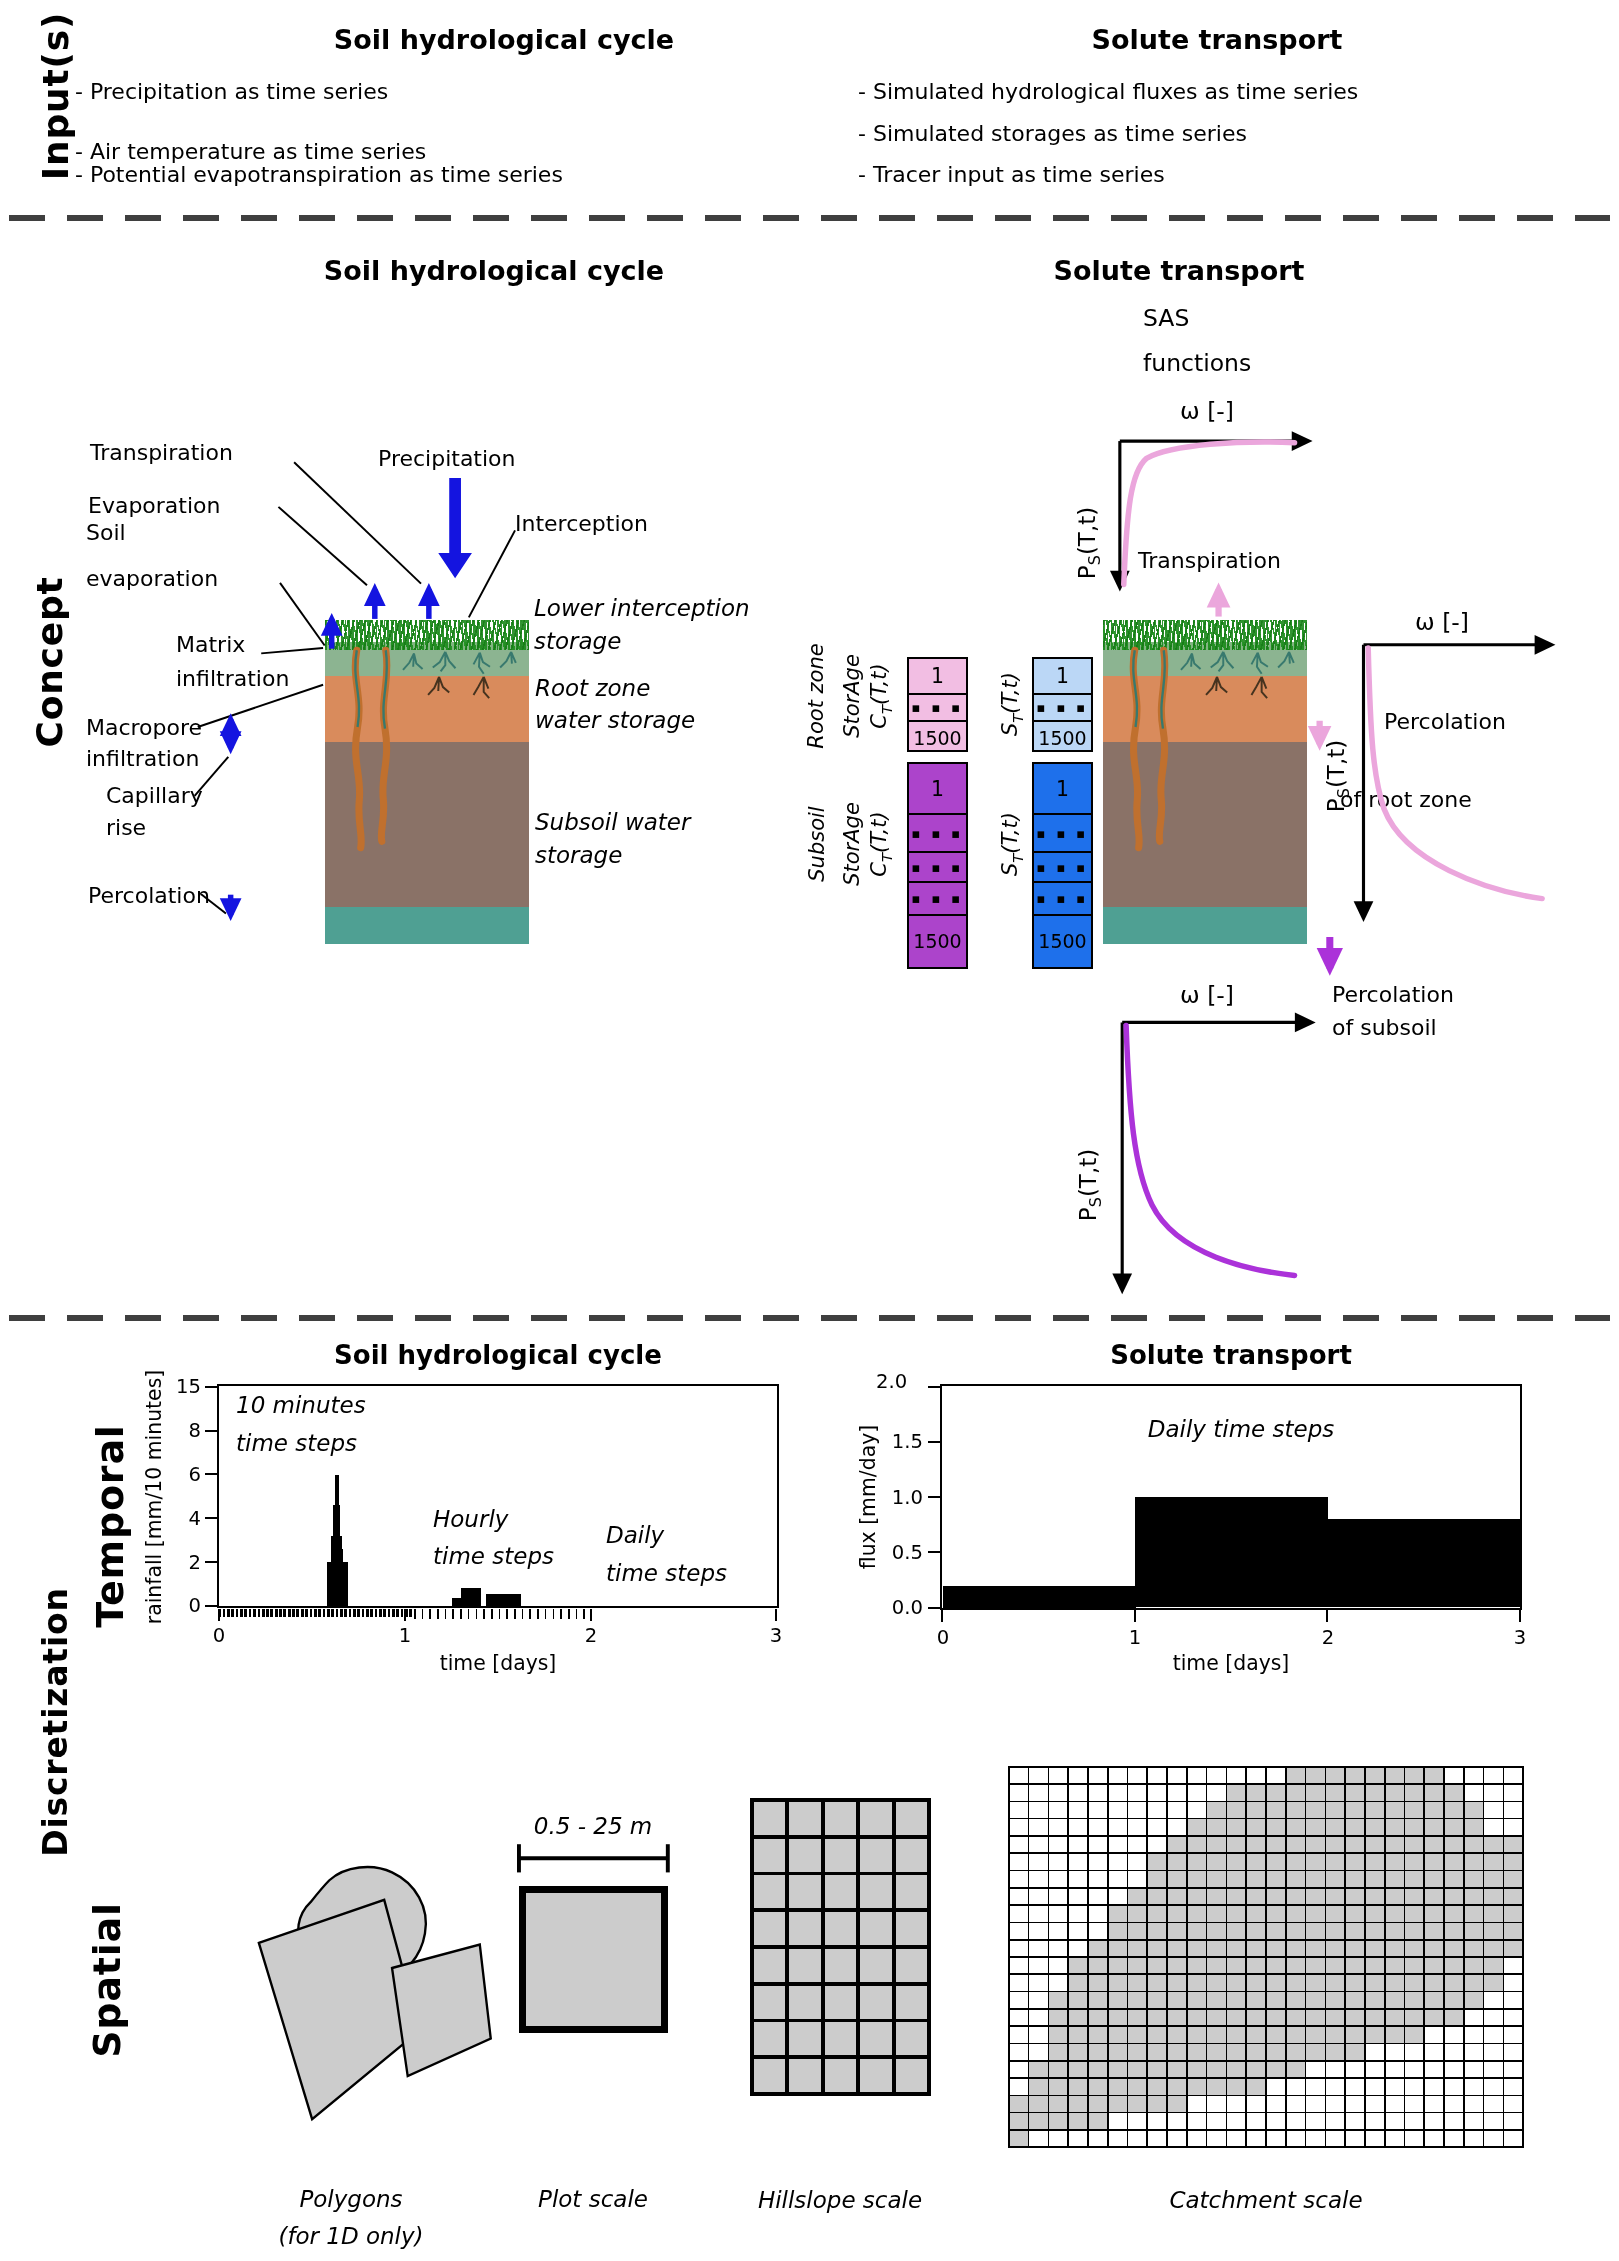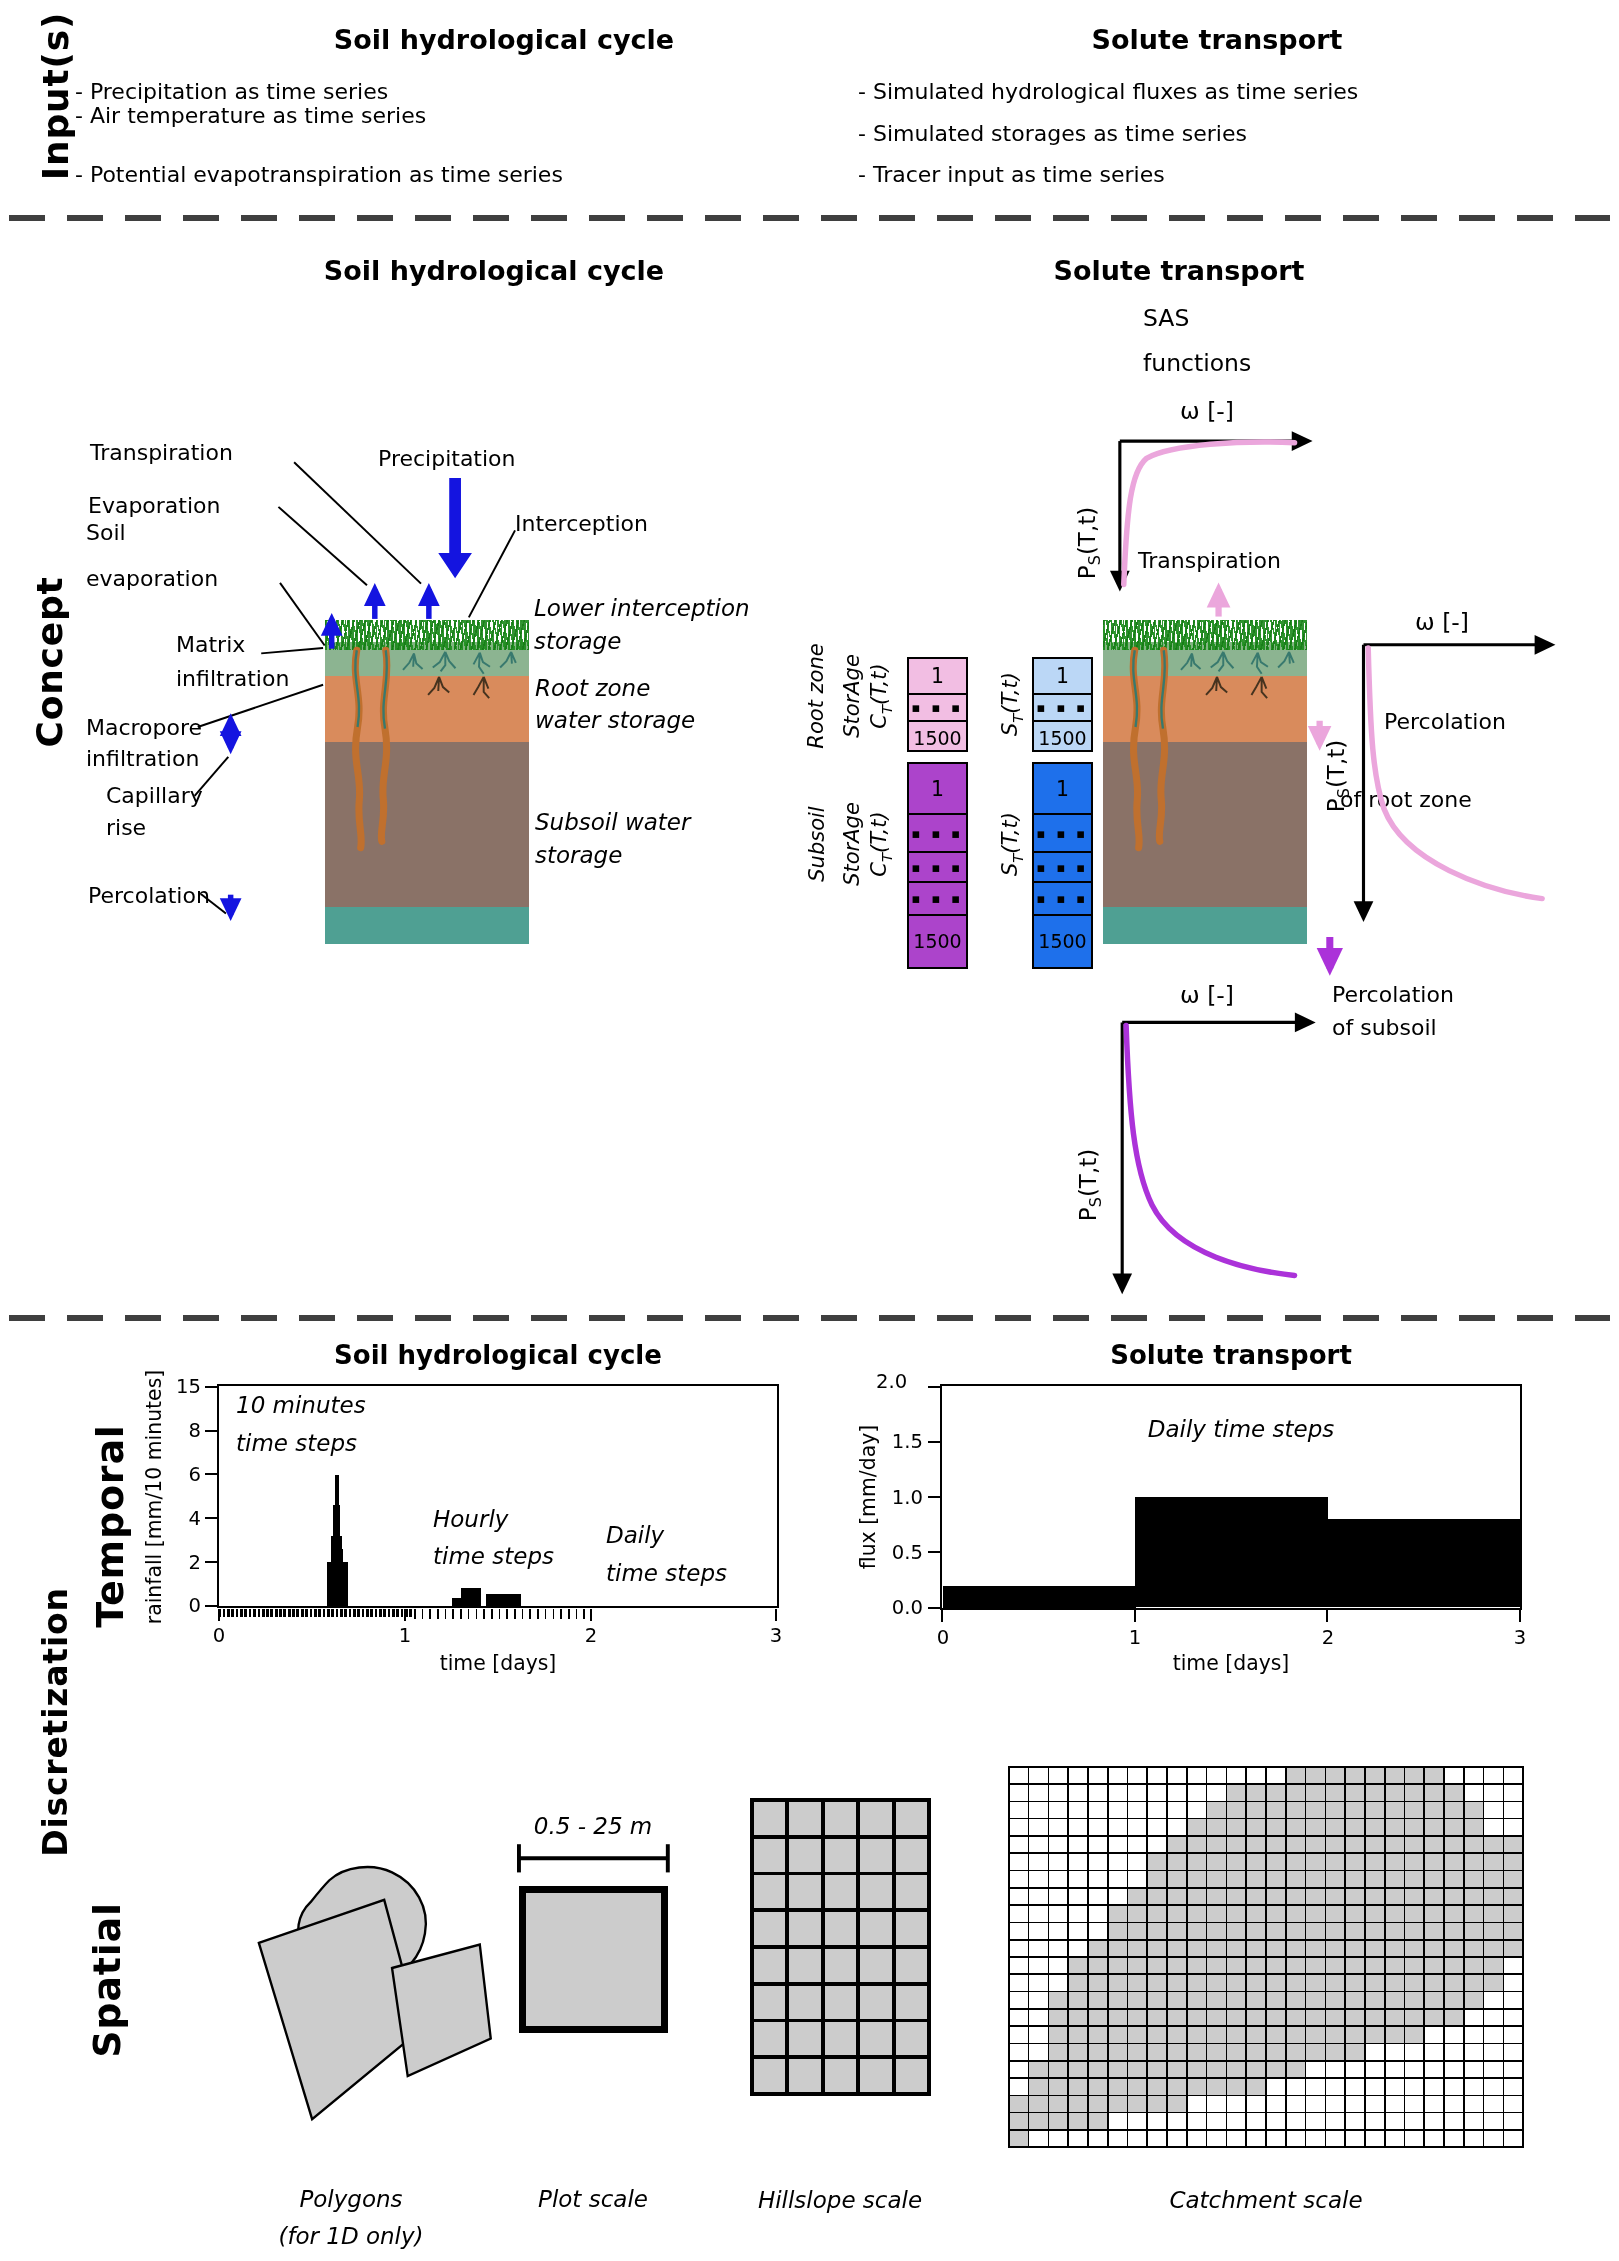--- a/index.html
+++ b/index.html
@@ -45,21 +45,21 @@
   svg{display:block;}
 </style>
 </head>
 <body>
 
 <div id="page">
 
   <div class="abs rot rowlabel" style="left:55px;top:96px;">Input(s)</div>
   <div class="abs ctr h1" style="left:504px;top:39px;">Soil hydrological cycle</div>
   <div class="abs bullet nowrap" style="left:75px;top:79px;">- Precipitation as time series</div>
-  <div class="abs bullet nowrap" style="left:75px;top:103px;">- Air temperature as time series</div>
+  <div class="abs bullet nowrap" style="left:75px;top:139px;">- Air temperature as time series</div>
   <div class="abs bullet nowrap" style="left:75px;top:162px;text-align:right;">- Potential evapotranspiration as time series</div>
   <div class="abs ctr h1" style="left:1217px;top:39px;">Solute transport</div>
   <div class="abs bullet nowrap" style="left:858px;top:79px;">- Simulated hydrological fluxes as time series</div>
   <div class="abs bullet nowrap" style="left:858px;top:121px;">- Simulated storages as time series</div>
   <div class="abs bullet nowrap" style="left:858px;top:162px;">- Tracer input as time series</div>
 
   <div class="dash" style="left:9.4px;top:215px;width:1601px;"></div>
 
   <div class="abs rot rowlabel" style="left:49px;top:662px;">Concept</div>
   <div class="abs ctr h1" style="left:494px;top:270px;">Soil hydrological cycle</div>

